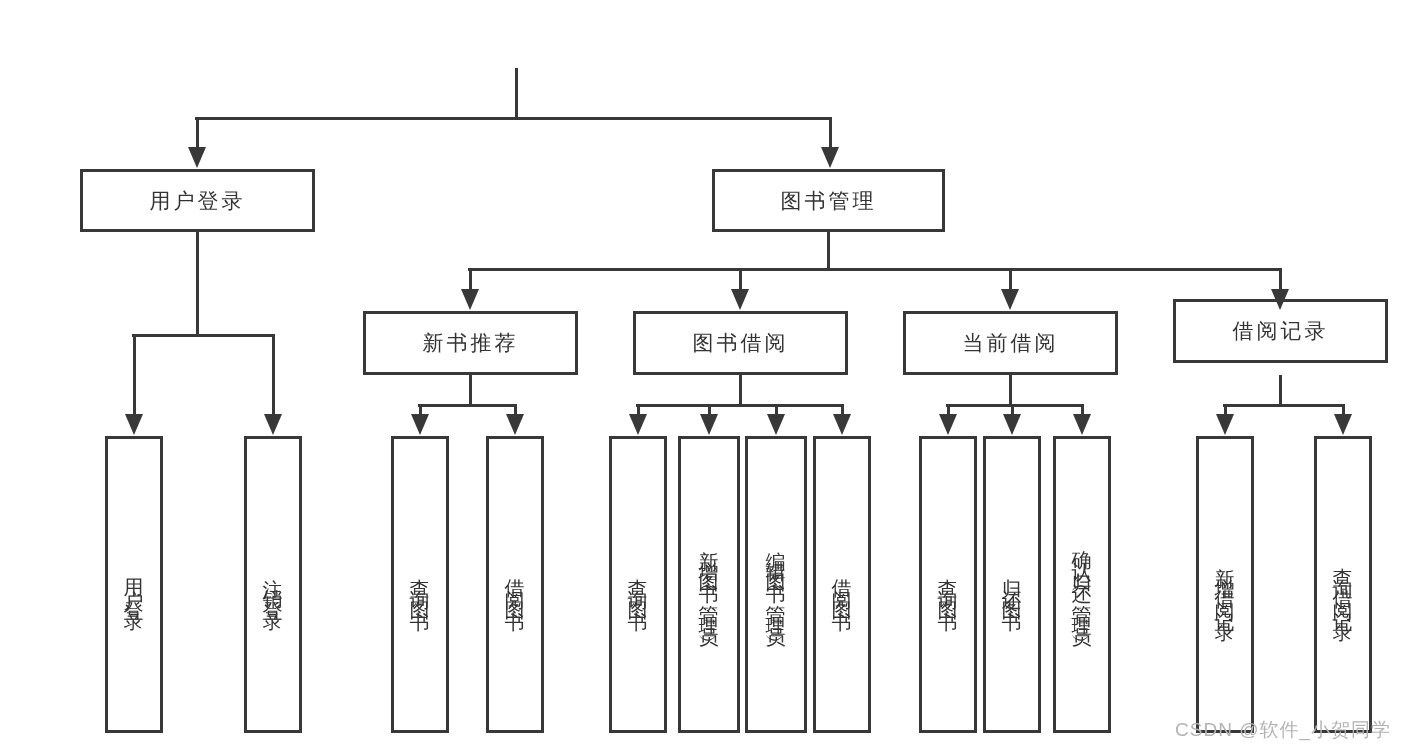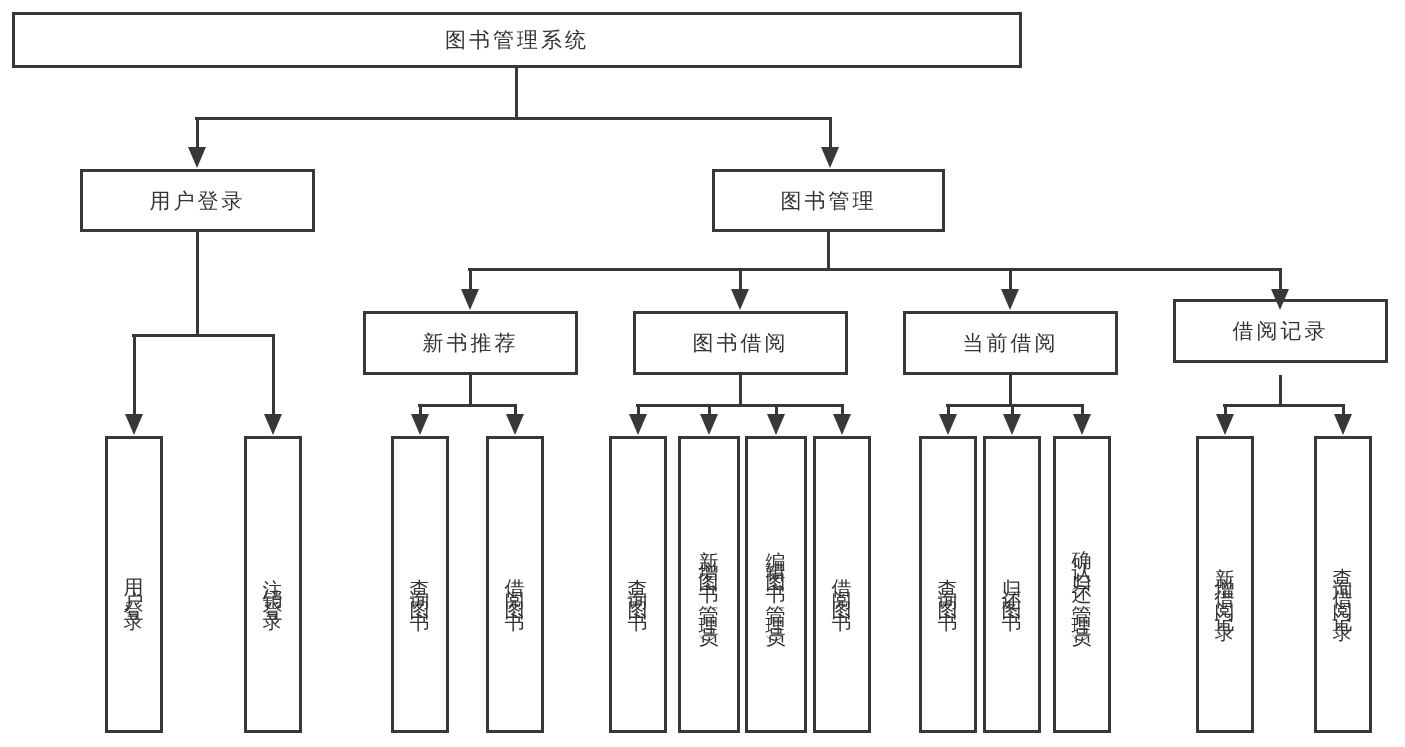--- a/index.html
+++ b/index.html
@@ -27,23 +27,20 @@
   .watermark{
     position:absolute;right:14px;bottom:4px;font-size:19px;letter-spacing:1px;
     color:#b3b3b3;white-space:nowrap;
   }
 </style>
 </head>
 <body>
 
 <div class="canvas">
 
-  <div class="box" style="left:12px;top:12px;width:1010px;height:56px">
-    <span class="hlabel">图书管理系统</span>
-  </div>
 
   <div class="box" style="left:80px;top:169px;width:235px;height:63px">
     <span class="hlabel">用户登录</span>
   </div>
   <div class="box" style="left:363px;top:311px;width:215px;height:64px">
     <span class="hlabel">新书推荐</span>
   </div>
 
   <div class="box" style="left:712px;top:169px;width:233px;height:63px">
     <span class="hlabel">图书管理</span>
@@ -154,14 +151,15 @@
   <div class="vline" style="left:1081px;top:404px;height:12px"></div>
   <div class="arrow" style="left:1073px;top:414px"></div>
 
   <div class="vline" style="left:1279px;top:375px;height:29px"></div>
   <div class="hline" style="left:1223px;top:404px;width:122px"></div>
   <div class="vline" style="left:1224px;top:404px;height:12px"></div>
   <div class="arrow" style="left:1216px;top:414px"></div>
   <div class="vline" style="left:1342px;top:404px;height:12px"></div>
   <div class="arrow" style="left:1334px;top:414px"></div>
 
+  <div class="watermark">CSDN @软件_小贺同学</div>
 
 </div>
 
 </body></html>

